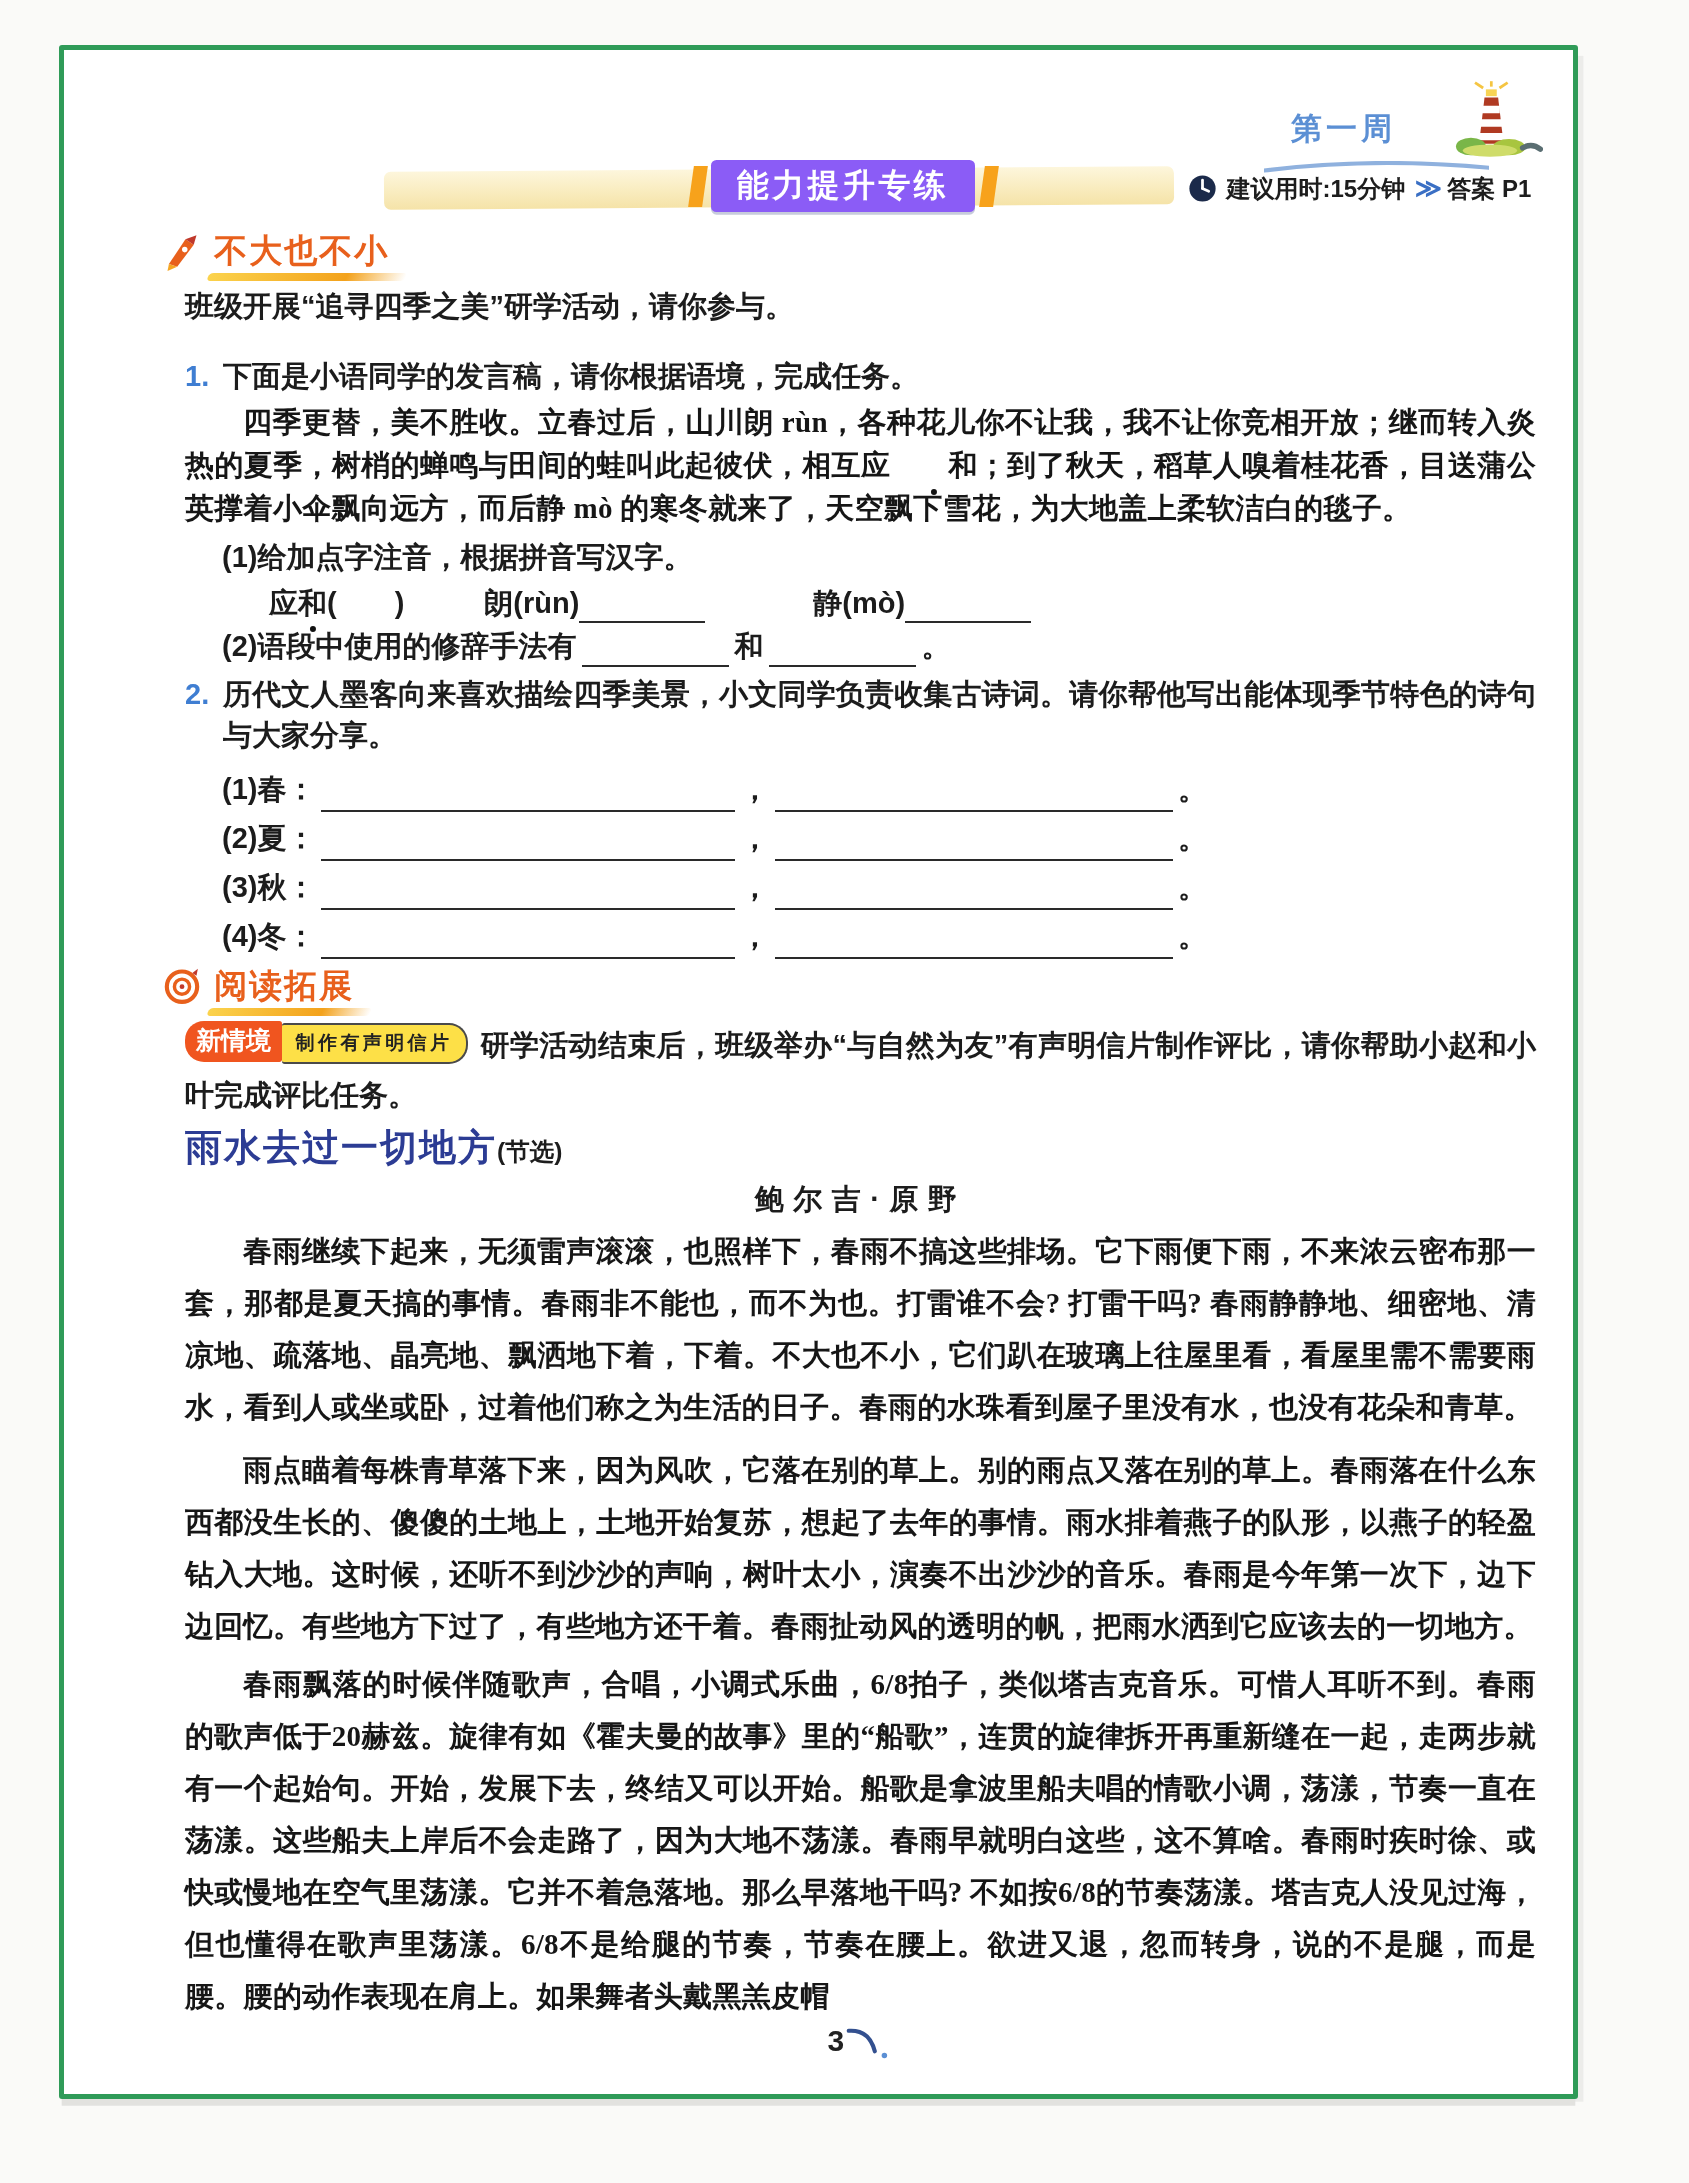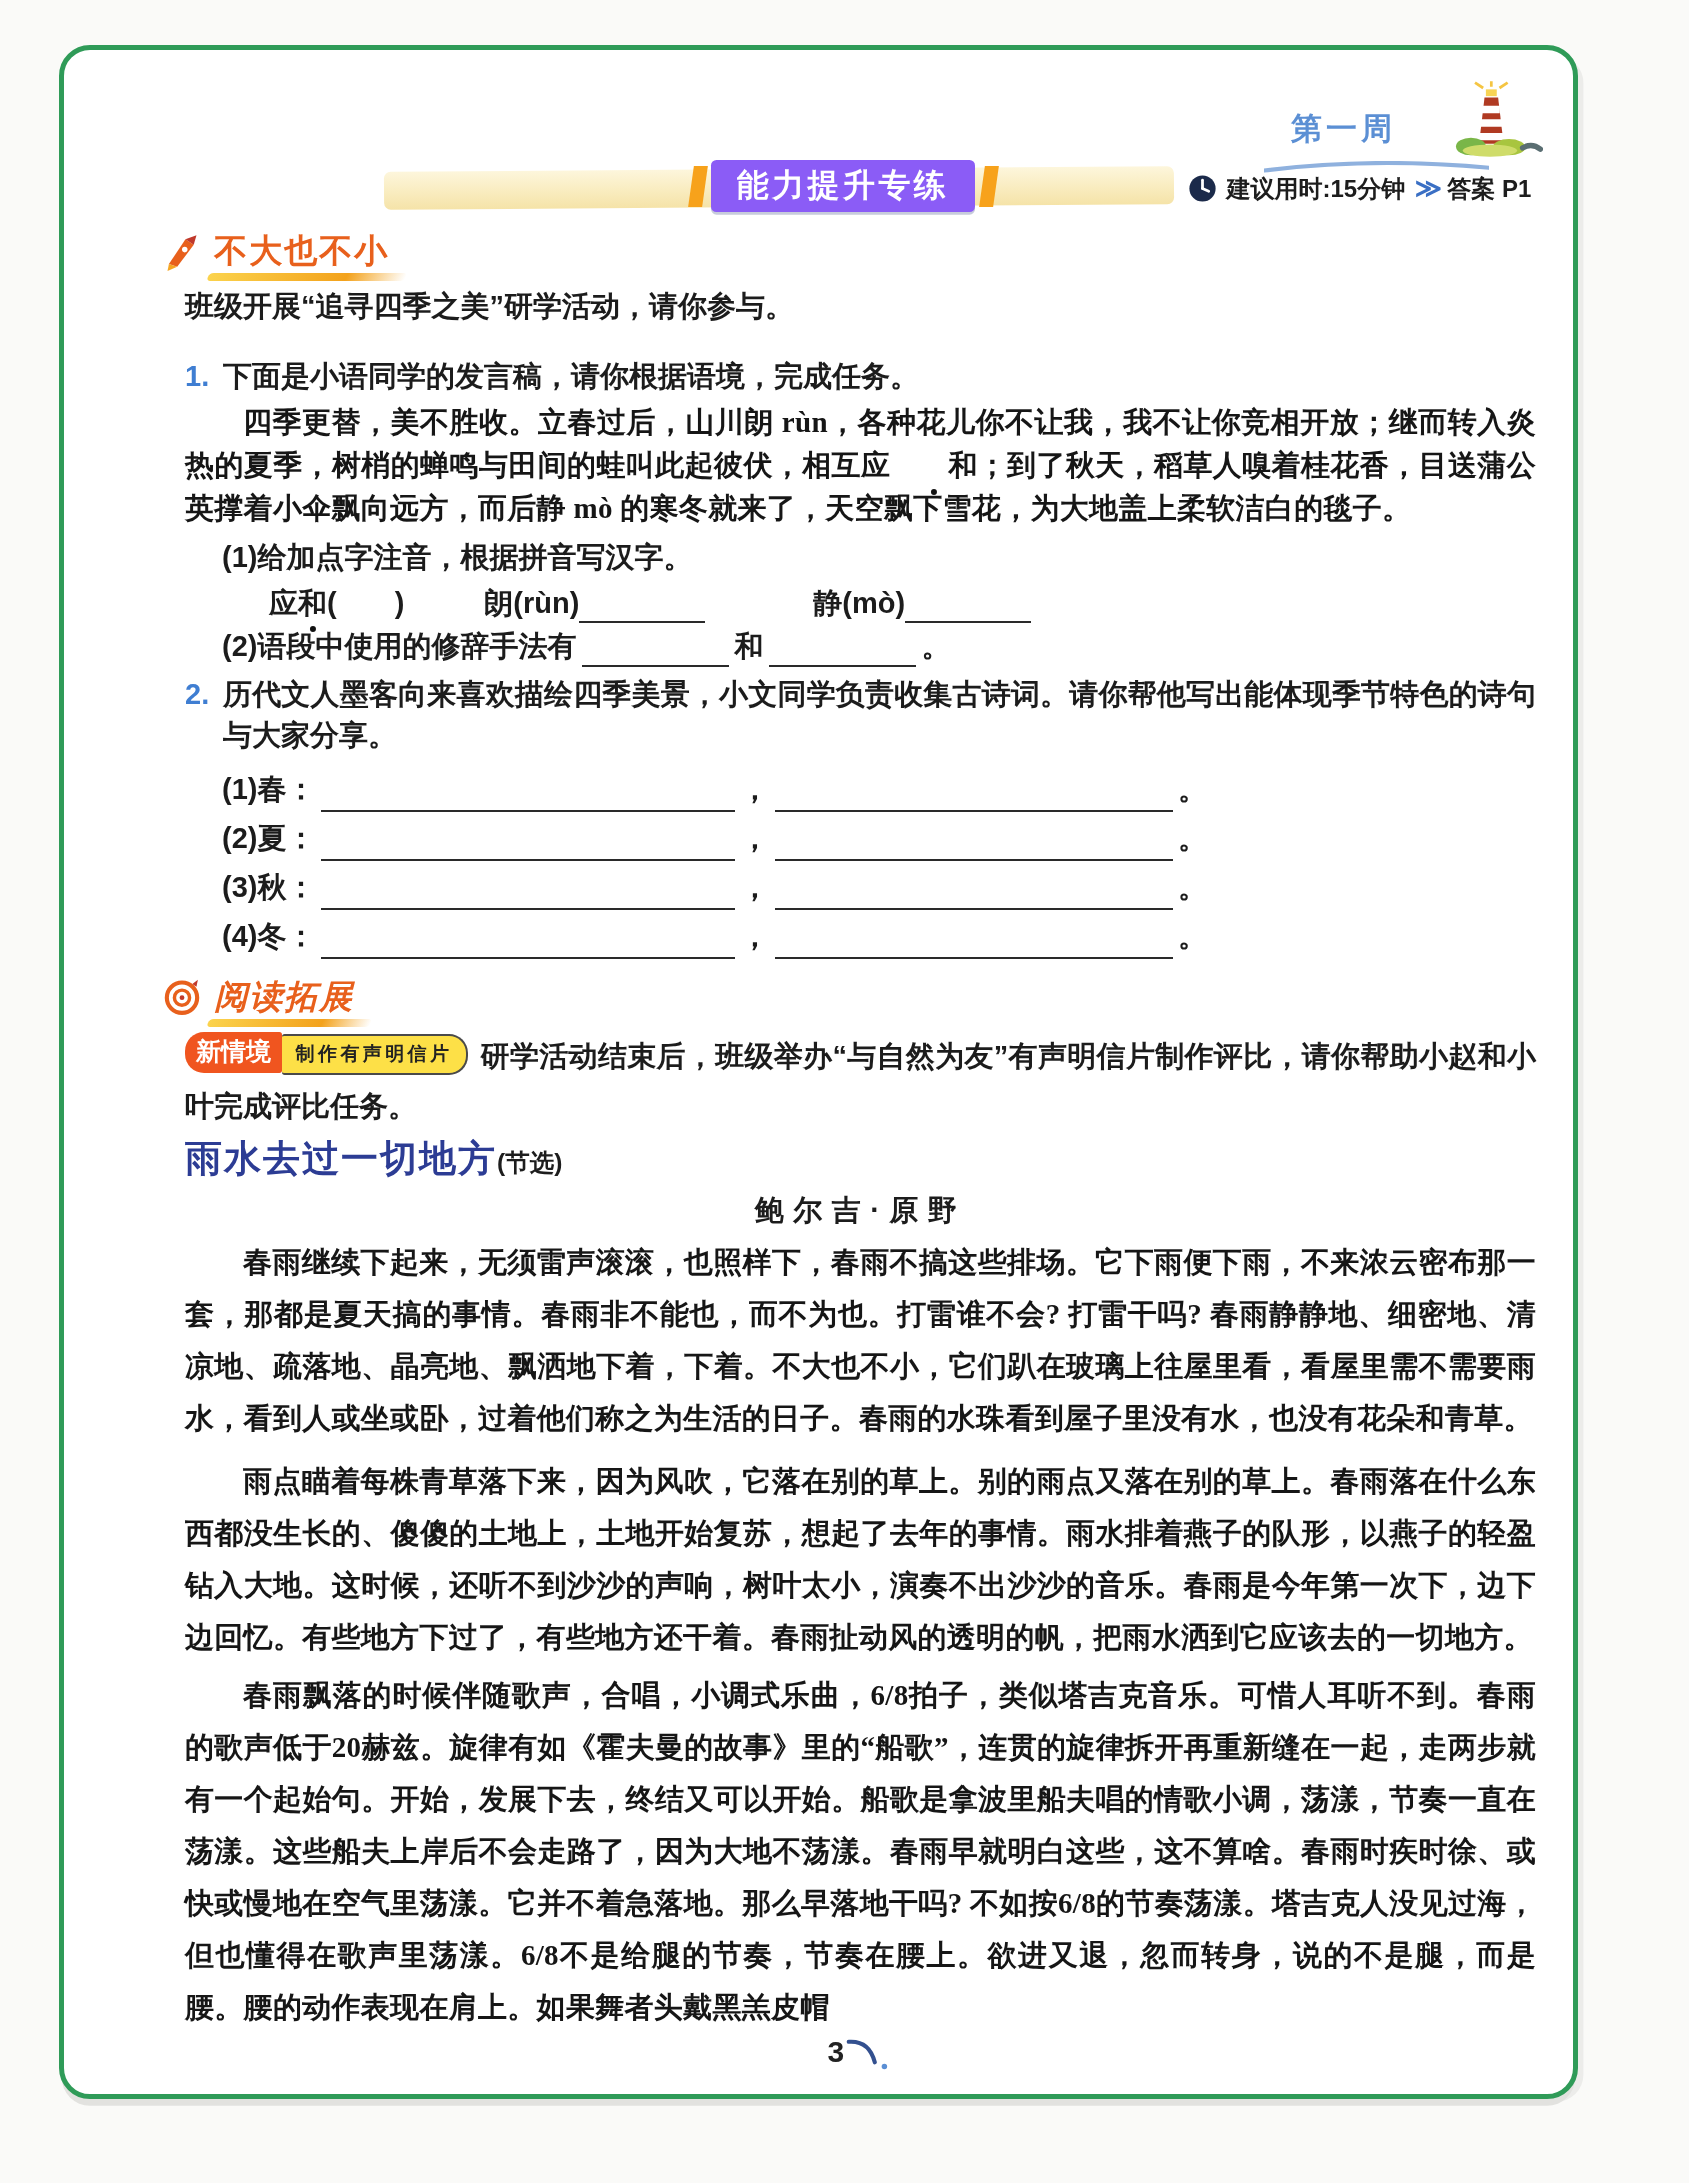--- a/index.html
+++ b/index.html
@@ -4,21 +4,21 @@
 <style>
   html,body{margin:0;padding:0;}
   body{
     width:1690px;height:2183px;position:relative;
     background:#fafaf8;
     font-family:"Liberation Sans",sans-serif;
     color:#1c1c1c;
   }
   .card{
     position:absolute;left:59px;top:45px;width:1509px;height:2044px;
-    background:#ffffff;border:5.5px solid #2f9b58;border-radius:31px;
+    background:#ffffff;border:5.5px solid #2f9b58;border-radius:3px;
     box-shadow:0 9.5px 0 -2.7px #e2e2df, 9.5px 6.8px 0 -4.1px #ececea;
     overflow:hidden;
   }
   
   .week-area{position:absolute;top:31px;left:1227px;width:286px;height:102px;}
   .week-label{
     position:absolute;left:0;top:27px;
     font-size:31px;font-weight:bold;color:#5b8fd4;letter-spacing:4.1px;
   }
   .lighthouse{position:absolute;left:150px;top:0;}
@@ -47,21 +47,21 @@
   }
   .hdr-right{
     position:absolute;left:1124px;top:12.3px;height:35px;
     display:flex;align-items:center;gap:9.5px;
     font-size:24px;font-weight:bold;color:#1d1d1d;
   }
   .hdr-right .arrows{color:#3a6fc4;font-size:26px;letter-spacing:-4.1px;}
   
   .content{position:absolute;top:172px;left:121px;width:1351px;}
   .sec-hdr{display:flex;align-items:center;gap:8.2px;margin-left:-23px;margin-top:6.8px;}
-  .sec-hdr.second{margin-top:16px;font-style:italic;}
+  .sec-hdr.second{margin-top:5px;}
   .sec-title{position:relative;display:inline-block;
     font-size:33px;font-weight:bold;color:#e8601c;letter-spacing:2px;padding:0 4.1px;}
   .sec-title .swoosh{
     position:absolute;left:-2.7px;right:-12.3px;bottom:-6.8px;height:7.5px;
     background:linear-gradient(90deg,#fbd34d,#f3a21c 70%,rgba(243,162,28,0));
     border-radius:8.2px;transform:skewX(-25deg);
   }
   .intro{font-size:29px;font-weight:bold;line-height:41px;margin-top:12.3px;}
   .q{display:flex;margin-top:4.1px;font-size:29px;font-weight:bold;line-height:41px;}
   .qnum{color:#3f7ed2;flex:0 0 38px;}

